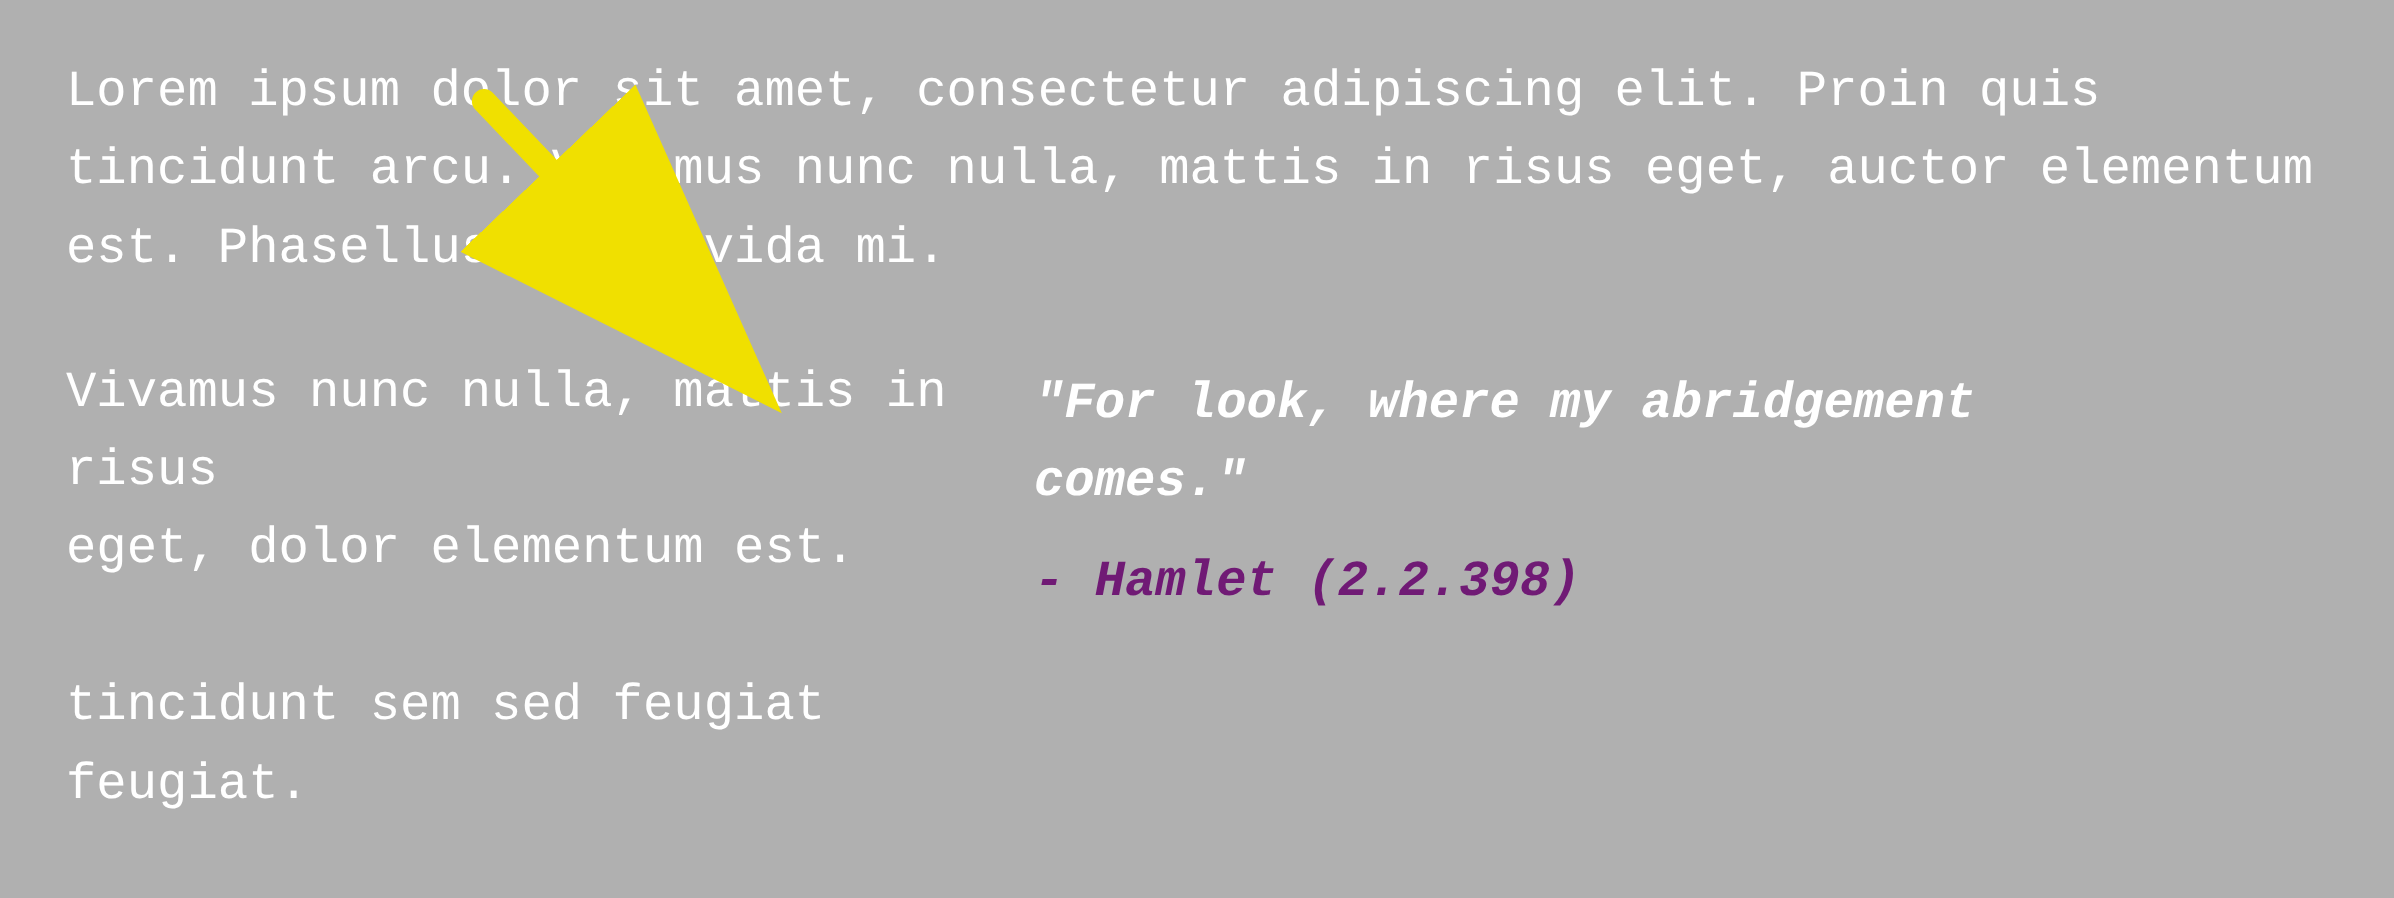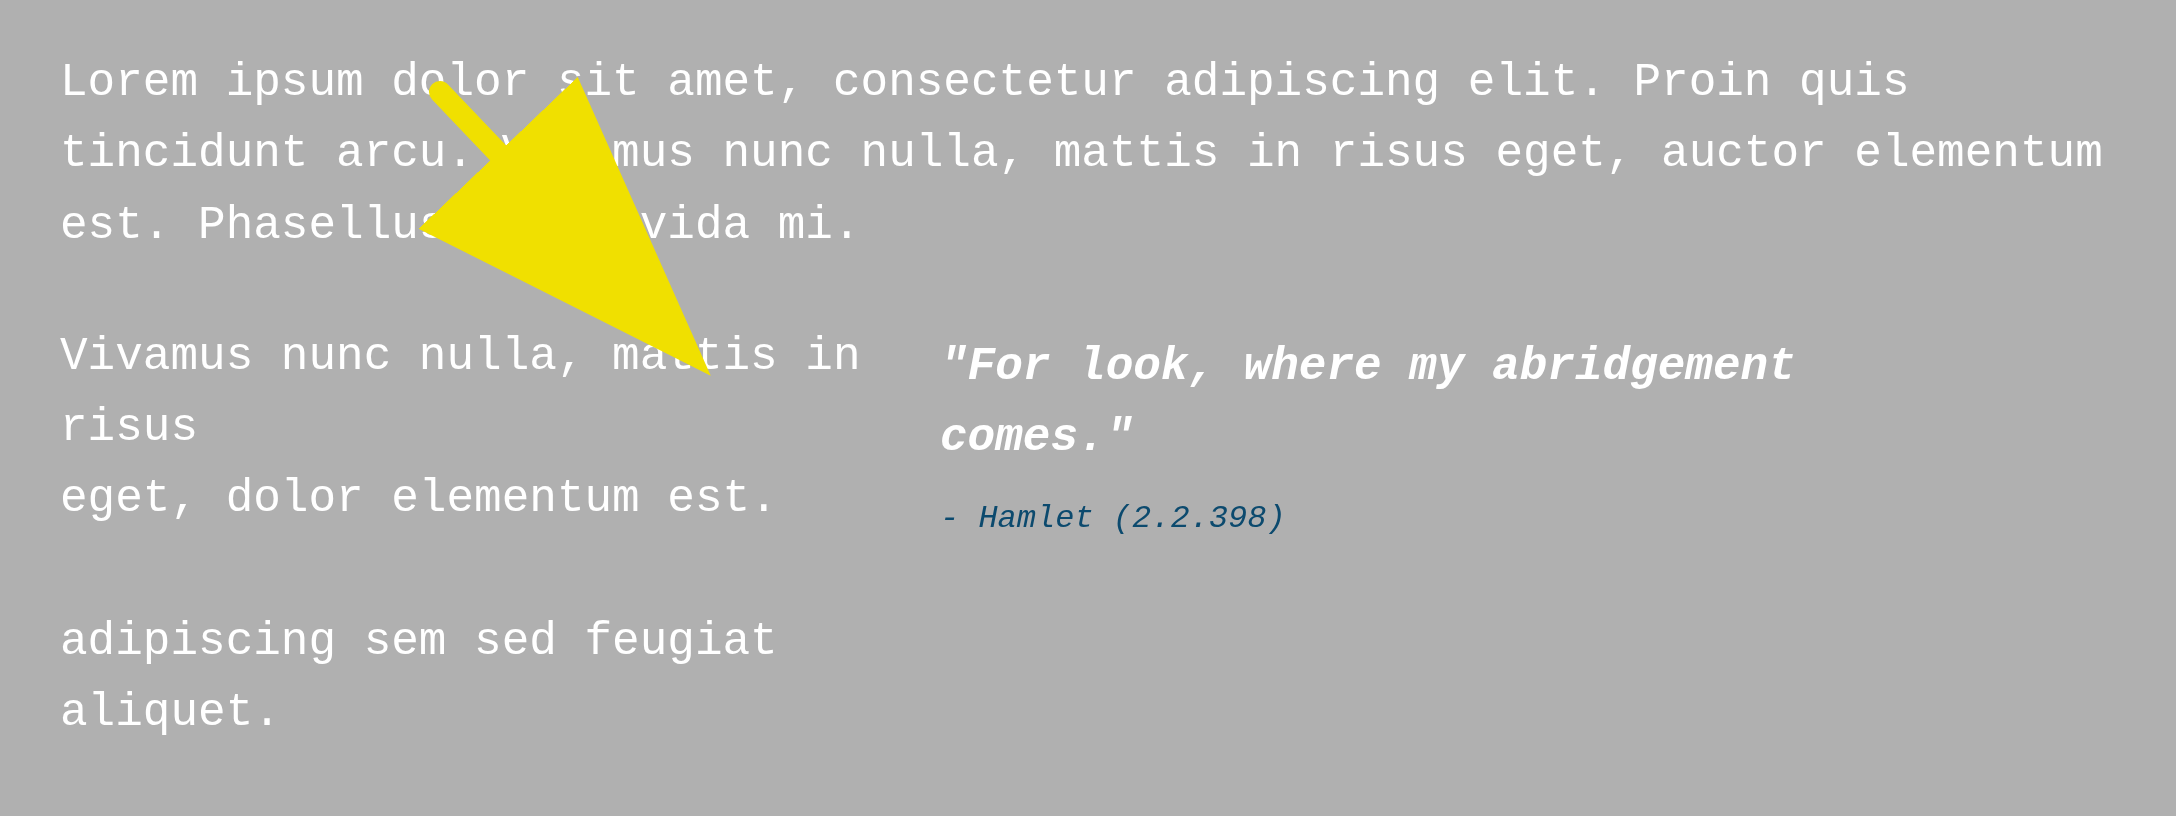--- a/index.html
+++ b/index.html
@@ -62,24 +62,24 @@
     .quote-text {
       font-size: 46px;
       color: #ffffff;
       font-style: italic;
       font-weight: bold;
       line-height: 1.55;
       font-family: 'Courier New', Courier, monospace;
     }
 
     .quote-attribution {
-      font-size: 32px;
-      color: #0c4a6e;
+      font-size: 46px;
+      color: #701a75;
       font-style: italic;
-      font-weight: normal;
+      font-weight: bold;
       line-height: 1.55;
       font-family: 'Courier New', Courier, monospace;
       margin-top: 20px;
     }
 
     
     .arrow-overlay {
       position: absolute;
       top: -260px;
       left: 300px;
@@ -109,21 +109,21 @@
           <line x1="80" y1="30" x2="290" y2="250" stroke="#f0e000" stroke-width="22" marker-end="url(#arrowhead)" stroke-linecap="round"></line>
         </g>
       </svg>
     </div>
 
     <div class="left-column">
       <p>
         <span>Vivamus nunc nulla, mattis in risus</span><br>
         <span>eget, dolor elementum est.</span><br>
         <br>
-        <span>adipiscing sem sed feugiat aliquet.</span>
+        <span>tincidunt sem sed feugiat feugiat.</span>
       </p>
     </div>
 
     <div class="right-column">
       <div class="quote-text">
         <span>"For look, where my abridgement</span><br>
         <span>comes."</span>
       </div>
       <div class="quote-attribution">- Hamlet (2.2.398)</div>
     </div>

